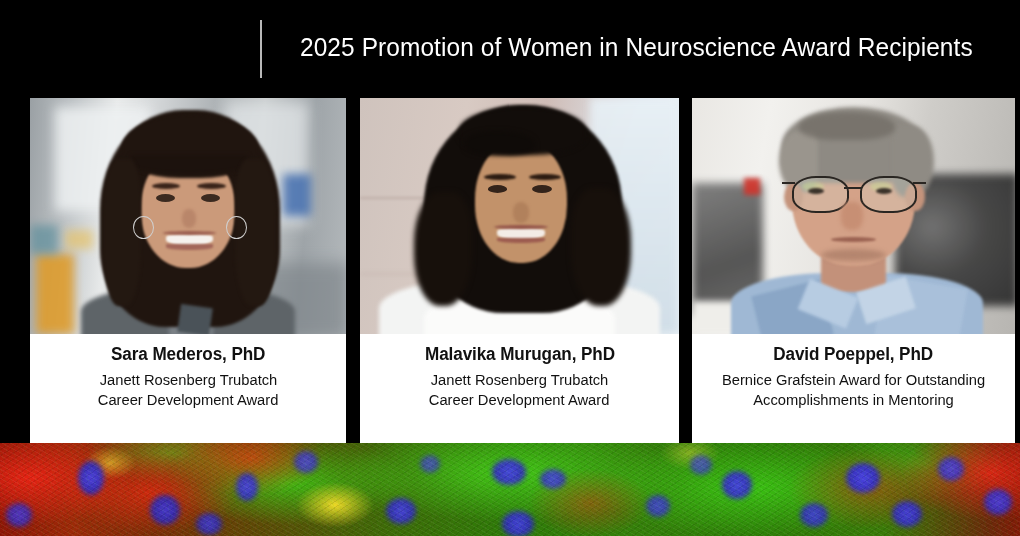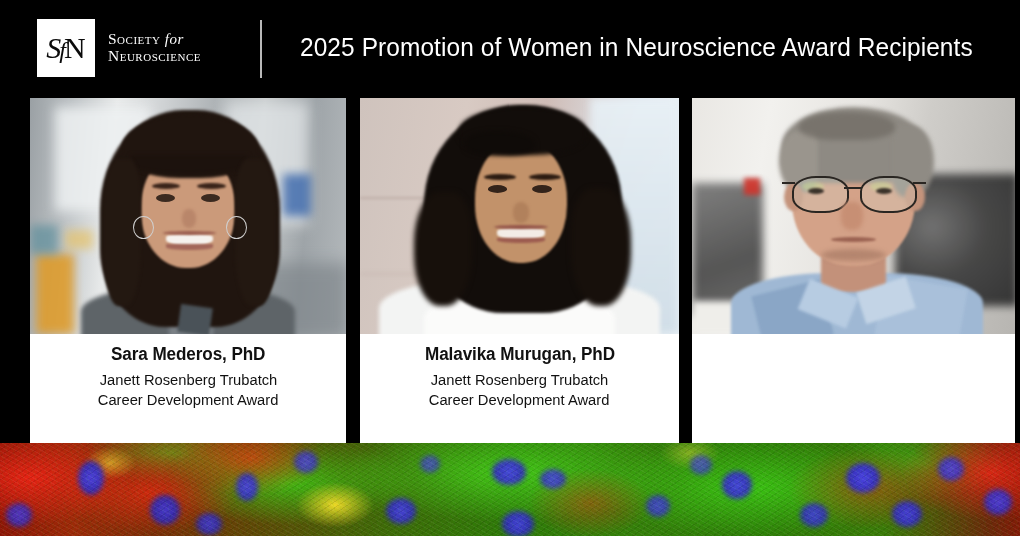--- a/index.html
+++ b/index.html
@@ -100,36 +100,20 @@
     repeating-linear-gradient(-34deg,rgba(0,0,0,.22) 0 1px,transparent 1px 5px),
     repeating-linear-gradient(70deg,rgba(0,255,0,.10) 0 1px,transparent 1px 6px);}
 </style>
 </head>
 <body>
 
 <div id="poster">
 
   <div id="header">
 
-    <div id="logo-lockup">
-      <div id="logo-mark">
-        <svg width="50" height="50" viewBox="0 0 50 50" aria-hidden="true">
-          <rect x="0" y="0" width="50" height="50" fill="#fff"></rect>
-          <text x="25" y="35" text-anchor="middle" font-family="Liberation Serif, serif" font-size="30" fill="#0b0b0b">
-            <tspan font-style="italic">S</tspan><tspan font-style="italic" font-size="24" dx="-2">f</tspan><tspan dx="-2">N</tspan>
-          </text>
-        </svg>
-      </div>
-      <div id="wordmark">
-        <div class="wm-line wm-1">
-          <span>Society </span><span class="forital">for</span>
-        </div>
-        <div class="wm-line wm-2">Neuroscience</div>
-      </div>
-    </div>
 
     <div id="header-divider"></div>
 
     <div id="header-title">2025 Promotion of Women in Neuroscience Award Recipients</div>
   </div>
 
   <div class="card" id="card-0">
     <div class="photo">
       <div class="bg p0-bg"></div>
       <div class="el p0-win"></div>
@@ -256,20 +240,25 @@
       <div class="el eye" style="left:57%;top:38%;width:5%;height:2.6%;background:#3a322a;filter:blur(.9px);"></div>
 
       <div class="el" style="left:46%;top:44%;width:7%;height:12%;background:#c78f74;border-radius:40%;filter:blur(2px);"></div>
 
       <div class="el" style="left:43%;top:59%;width:14%;height:2.2%;background:#9b6352;border-radius:50%;filter:blur(1.2px);"></div>
 
       <div class="el" style="left:40%;top:64%;width:20%;height:5%;background:rgba(150,105,85,.5);border-radius:50%;filter:blur(2.6px);"></div>
 
       <div class="el" style="left:34%;top:80%;width:16%;height:14%;background:#b7cce2;transform:rotate(22deg);filter:blur(1.4px);"></div>
       <div class="el" style="left:52%;top:79%;width:16%;height:14%;background:#c3d4e6;transform:rotate(-18deg);filter:blur(1.4px);"></div>
+    </div>
+    <div class="caption">
+      <div class="cap-name">David Poeppel, PhD</div>
+      <div class="cap-award">Bernice Grafstein Award for Outstanding</div>
+      <div class="cap-award">Accomplishments in Mentoring</div>
     </div>
   </div>
 
   <div id="micro">
     <div class="layer" id="micro-base"></div>
     <div class="layer" id="micro-green"></div>
     <div class="layer" id="micro-red"></div>
     <div class="layer" id="micro-yellow"></div>
 
     <div class="mg" style="left:78px;top:18px;width:26px;height:34px;background:radial-gradient(circle,#4a46e8,#201a9a);filter:blur(2.5px);opacity:.95;"></div>

